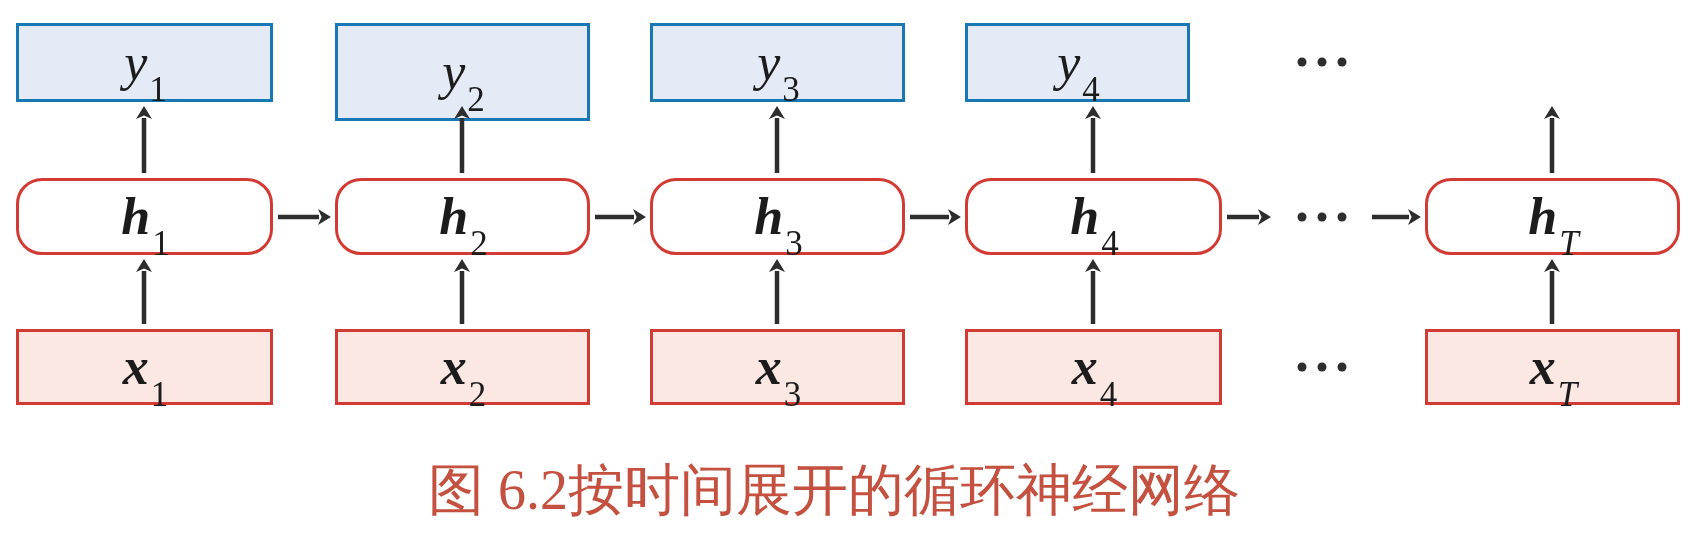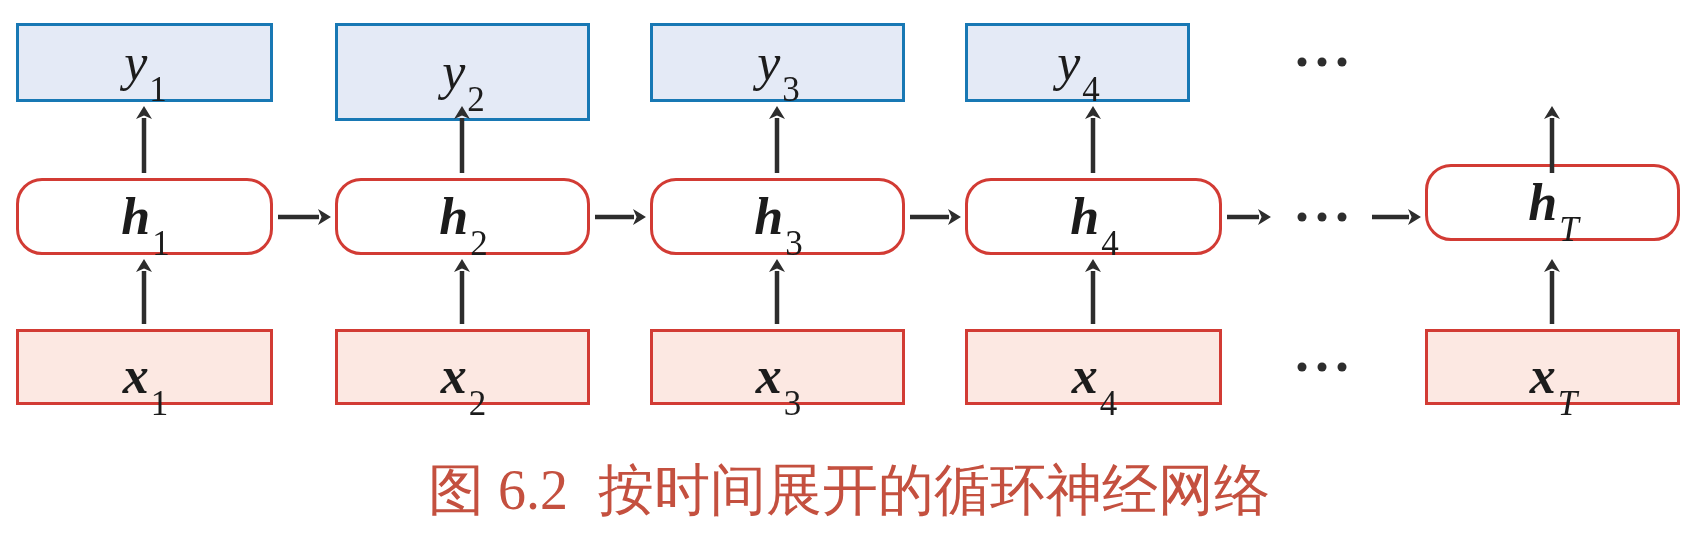--- a/index.html
+++ b/index.html
@@ -3,37 +3,37 @@
 <meta charset="utf-8">
 <style>
   html,body{margin:0;padding:0;background:#ffffff;}
   body{width:1708px;height:543px;overflow:hidden;}
   .stage{position:relative;width:1708px;height:543px;background:#ffffff;
          font-family:"Liberation Serif",serif;}
   .node{position:absolute;box-sizing:border-box;border:3px solid;
         display:flex;align-items:center;justify-content:center;}
   .node.output{border-color:var(--blue-border);background:var(--blue-fill);text-align:center;}
   .node.hidden{border-color:var(--red-border);background:var(--hidden-fill);border-radius:26px;}
-  .node.input {border-color:var(--red-border);background:var(--red-fill);align-items:flex-end;}
+  .node.input {border-color:var(--red-border);background:var(--red-fill);}
   .lbl{font-family:"Liberation Serif",serif;font-size:52px;line-height:1;
        color:var(--text);white-space:nowrap;}
   .lbl .base{font-style:italic;}
   .node.bold .base{font-weight:700;}
   .lbl sub{font-size:35px;line-height:0;position:relative;top:0.30em;left:2px;
            font-style:normal;}
   .lbl sub.it{font-style:italic;}
   svg.overlay{position:absolute;left:0;top:0;width:1708px;height:543px;
               pointer-events:none;}
   .edge{stroke:var(--arrow);stroke-width:4.5;}
   svg.overlay circle{fill:var(--arrow);}
   #ah path{fill:var(--arrow);}
   .caption{position:absolute;left:428px;top:462px;line-height:1;
            font-size:56px;color:var(--caption);white-space:nowrap;
            font-family:"Liberation Serif",serif;}
-  .caption .title{margin-left:30px;}
+  .caption .title{}
 </style>
 </head>
 <body>
 
 <div class="stage">
 
   <div class="node output" style="left:16px;top:23px;width:257px;height:79px">
     <span class="lbl"><span class="base">y</span><sub>1</sub></span>
   </div>
   <div class="node output" style="left:335px;top:23px;width:255px;height:98px">
@@ -51,21 +51,21 @@
   </div>
   <div class="node hidden bold" style="left:335px;top:178px;width:255px;height:77px">
     <span class="lbl"><span class="base">h</span><sub>2</sub></span>
   </div>
   <div class="node hidden bold" style="left:650px;top:178px;width:255px;height:77px">
     <span class="lbl"><span class="base">h</span><sub>3</sub></span>
   </div>
   <div class="node hidden bold" style="left:965px;top:178px;width:257px;height:77px">
     <span class="lbl"><span class="base">h</span><sub>4</sub></span>
   </div>
-  <div class="node hidden bold" style="left:1425px;top:164px;width:255px;height:77px">
+  <div class="node hidden bold" style="left:1425px;top:178px;width:255px;height:77px">
     <span class="lbl"><span class="base">h</span><sub class="it">T</sub></span>
   </div>
 
   <div class="node input bold" style="left:16px;top:329px;width:257px;height:76px">
     <span class="lbl"><span class="base">x</span><sub>1</sub></span>
   </div>
   <div class="node input bold" style="left:335px;top:329px;width:255px;height:76px">
     <span class="lbl"><span class="base">x</span><sub>2</sub></span>
   </div>
   <div class="node input bold" style="left:650px;top:329px;width:255px;height:76px">

